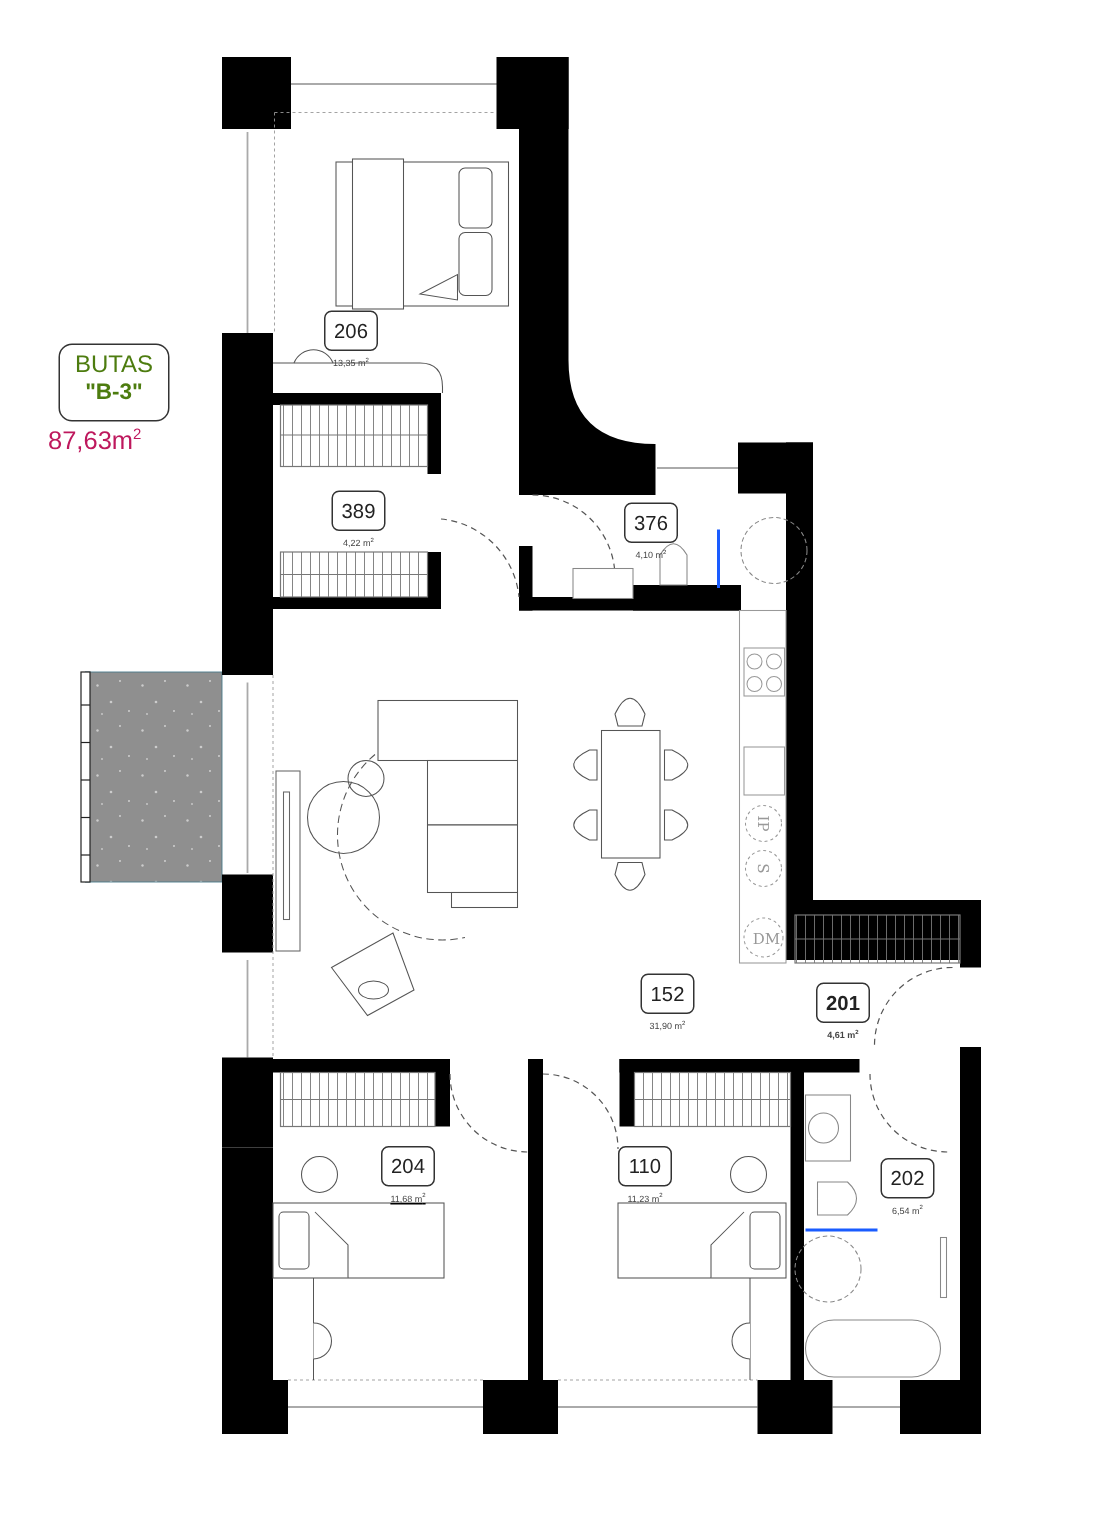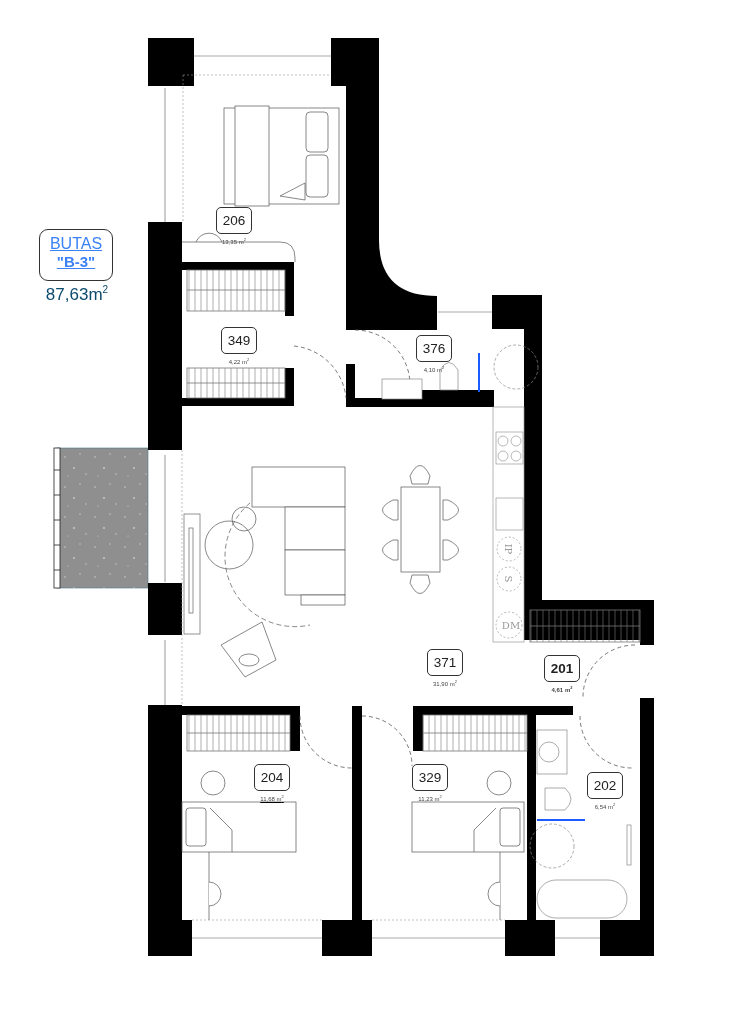--- a/index.html
+++ b/index.html
@@ -1,25 +1,25 @@
 <!DOCTYPE html>
 <html><head>
   <meta charset="utf-8">
   <style>
     html, body { margin: 0; padding: 0; background: #ffffff; }
     body { width: 733px; height: 1024px; position: relative; overflow: hidden; font-family: "Liberation Sans", sans-serif; }
     #plan { position: absolute; left: 0; top: 0; width: 733px; height: 1024px; }
     .apt-badge {
       position: absolute; left: 39px; top: 229px; width: 74px; height: 52px;
       border: 1.3px solid #333; border-radius: 9px; box-sizing: border-box;
-      text-align: center; color: #3b82f6; text-decoration: underline;
+      text-align: center; color: #4d7c0f;
     }
     .apt-badge .l1 { font-size: 16px; line-height: 18px; margin-top: 5px; }
     .apt-badge .l2 { font-size: 15px; line-height: 18px; font-weight: bold; }
-    .apt-area { position: absolute; left: 32px; top: 284px; width: 90px; text-align: center; font-size: 17px; color: #0c4a6e; }
+    .apt-area { position: absolute; left: 32px; top: 284px; width: 90px; font-size: 17px; color: #be185d; }
     .apt-area sup { font-size: 10px; }
     .room-label { position: absolute; text-align: center; width: 60px; }
     .room-label .num {
       display: inline-block; border: 1.3px solid #333; border-radius: 5px;
       font-size: 13.5px; line-height: 15px; padding: 5px 6px; color: #222; background: #fff;
     }
     .room-label .area { font-size: 6px; color: #444; margin-top: 2px; line-height: 7px; }
     .room-label .area sup { font-size: 4px; }
   </style>
 </head>
@@ -241,35 +241,35 @@
 
 <div class="room-label" style="left:532px; top:655px;font-weight:bold;">
   <div class="num">201</div>
   <div class="area"><span>4,61 m</span><sup>2</sup></div>
 </div>
 <div class="room-label" style="left:575px; top:772px;">
   <div class="num">202</div>
   <div class="area"><span>6,54 m</span><sup>2</sup></div>
 </div>
 <div class="room-label" style="left:400px; top:764px;">
-  <div class="num">329</div>
+  <div class="num">110</div>
   <div class="area"><span>11,23 m</span><sup>2</sup></div>
 </div>
 <div class="room-label" style="left:242px; top:764px;text-decoration:underline;">
   <div class="num">204</div>
   <div class="area"><span>11,68 m</span><sup>2</sup></div>
 </div>
 <div class="room-label" style="left:415px; top:649px;">
-  <div class="num">371</div>
+  <div class="num">152</div>
   <div class="area"><span>31,90 m</span><sup>2</sup></div>
 </div>
 <div class="room-label" style="left:204px; top:207px;">
   <div class="num">206</div>
   <div class="area"><span>13,35 m</span><sup>2</sup></div>
 </div>
 <div class="room-label" style="left:209px; top:327px;">
-  <div class="num">349</div>
+  <div class="num">389</div>
   <div class="area"><span>4,22 m</span><sup>2</sup></div>
 </div>
 <div class="room-label" style="left:404px; top:335px;">
   <div class="num">376</div>
   <div class="area"><span>4,10 m</span><sup>2</sup></div>
 </div>
 
 </body></html>

